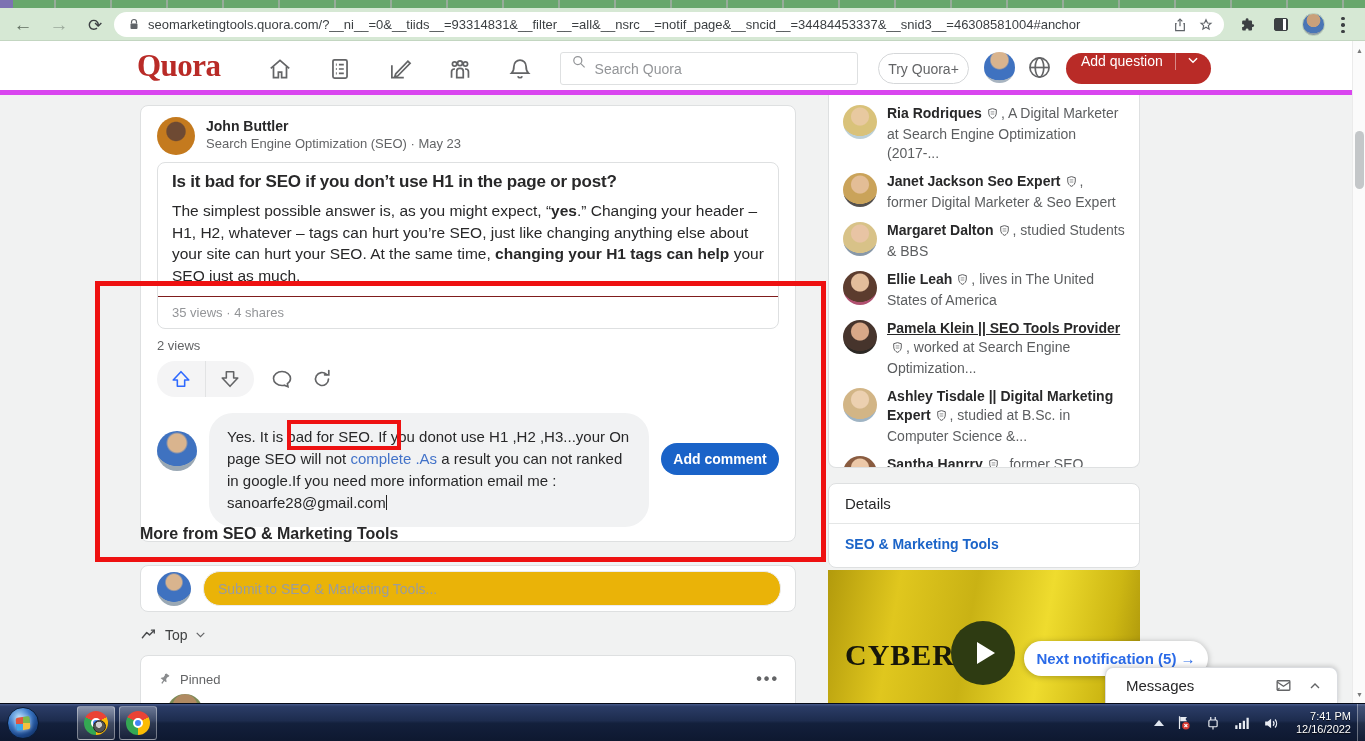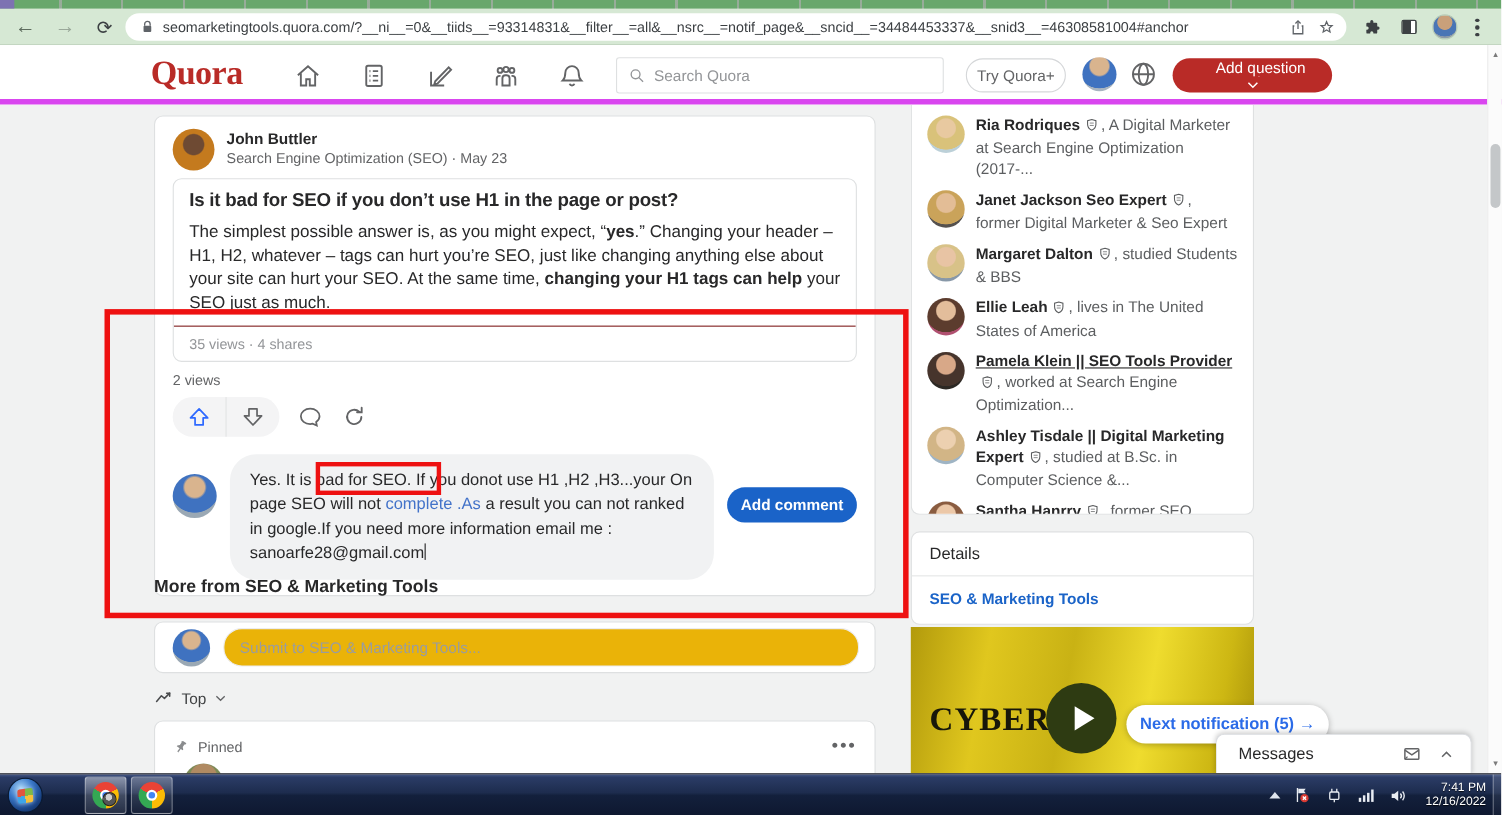--- a/index.html
+++ b/index.html
@@ -32,30 +32,30 @@
   .menu-dots i { width:3.5px; height:3.5px; border-radius:50%; background:#3c4043; }
 
   
   .qheader { position:absolute; left:0; top:41px; width:1365px; height:54px; background:#fff; border-bottom:5px solid #d946ef; z-index:5; }
   .qlogo { position:absolute; left:137px; top:7px; font-family:"Liberation Serif", serif; font-weight:700;
     font-size:31px; color:#b92b27; letter-spacing:-.5px; }
   .qnav { position:absolute; top:14px; width:28px; height:28px; display:flex; align-items:center; justify-content:center; border-radius:4px; }
   .qnav svg { stroke:#636466; fill:none; stroke-width:1.6; }
   .n-home{left:266px;} .n-list{left:326px;} .n-pencil{left:386px;} .n-people{left:446px;} .n-bell{left:506px;}
   .qsearch { position:absolute; left:560px; top:11px; width:298px; height:33px; border:1px solid #dee0e1; border-radius:3px;
-    background:#fff; display:flex; align-items:center; padding:0 10px; }
+    background:#fff; display:flex; padding:0 10px; }
   .qsearch input { border:none; outline:none; font-size:14px; color:#282829; width:100%; margin-left:8px; font-family:"Liberation Sans", sans-serif; }
   .qsearch input::placeholder { color:#939598; }
   .try-quora { position:absolute; left:878px; top:12px; width:91px; height:31px; border:1px solid #d5d7d9; border-radius:16px;
     background:#fff; color:#636466; font-size:14px; display:flex; align-items:center; justify-content:center; }
   .q-avatar { position:absolute; left:984px; top:11px; width:31px; height:31px; border-radius:50%;
     background:radial-gradient(circle at 50% 26%, #d9b48e 0 30%, #3f72c0 36% 72%, #a8b4c0 74%); }
   .q-globe { position:absolute; left:1026px; top:13px; }
   .add-q { position:absolute; left:1066px; top:12px; width:145px; height:31px; background:#b92b27; border-radius:16px;
-    color:#fff; display:flex; align-items:center;flex-direction:column; }
+    color:#fff; display:flex; align-items:flex-start; }
   .add-q .label { font-size:14px; padding-left:15px; font-weight:500; }
   .add-q .sep { width:1px; height:17px; background:rgba(255,255,255,.45); margin-left:12px; }
   .add-q .chev { width:34px; display:flex; justify-content:center; }
 
   
   .page { position:absolute; left:0; top:95px; width:1352px; height:608px; background:#f1f2f2; overflow:hidden; }
   .card { background:#fff; border:1px solid #dee0e1; border-radius:8px; }
 
   .post-card { position:absolute; left:140px; top:10px; width:656px; }
   .post-head { padding:11px 16px 7px; display:flex; gap:11px; }

